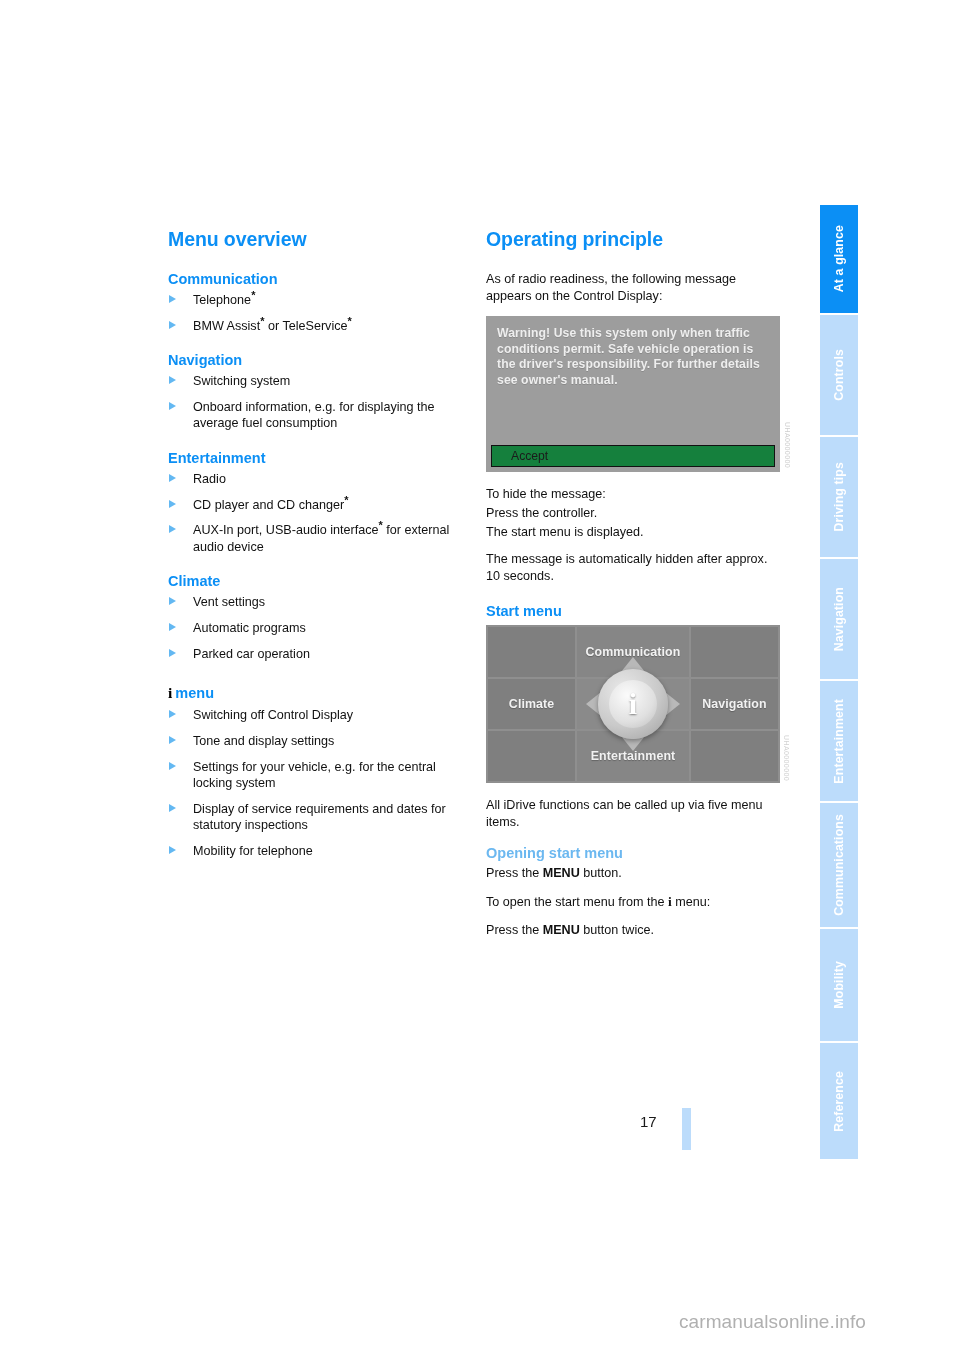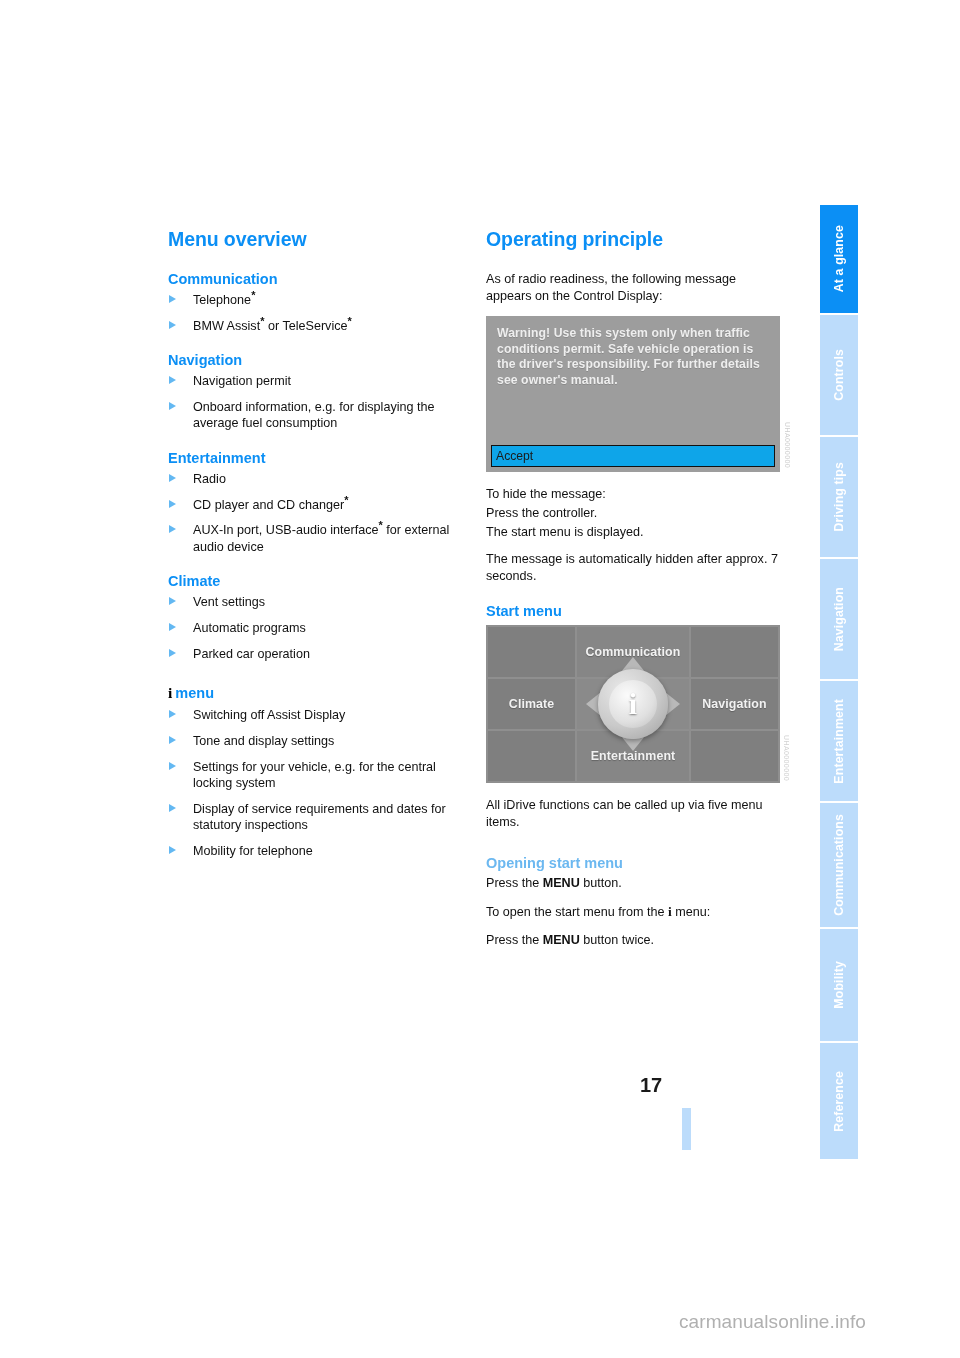--- a/index.html
+++ b/index.html
@@ -19,21 +19,21 @@
     color:#0b8ff5; font-size:19.5px; font-weight:bold;
     letter-spacing:-0.1px; margin-bottom:20px;
   }
   h2.sub {
     color:#0b8ff5; font-size:14.5px; font-weight:bold;
     margin-top:18px; margin-bottom:5px;
   }
   h2.sub.first { margin-top:0; }
   h2.sub-light {
     color:#6cb8f0; font-size:14.5px; font-weight:bold;
-    margin-top:24px; margin-bottom:4px;
+    margin-top:14px; margin-bottom:4px;
   }
   h2.imenu {
     font-size:14.5px; font-weight:bold; margin-top:22px; margin-bottom:5px;
   }
   h2.imenu .i-glyph {
     color:#000; font-family:"Liberation Serif", serif; font-weight:bold;
     font-size:15.5px; padding-right:3px;
   }
   h2.imenu .m-word { color:#0b8ff5; }
 
@@ -64,22 +64,22 @@
     width:294px; height:156px; background:#9d9d9d;
     padding:10px 11px 0 11px; position:relative;
   }
   .fig-warning .wtext {
     color:#eeeeee; font-size:12.2px; line-height:1.30;
     font-weight:bold; letter-spacing:0.1px;
     text-shadow:0 1px 0 rgba(0,0,0,.12);
   }
   .fig-warning .accept-btn {
     position:absolute; left:5px; bottom:5px; width:284px; height:22px;
-    background:#0ea5e9; border:1.5px solid #111;
-    display:flex; align-items:center; padding-left:4px;
+    background:#15803d; border:1.5px solid #111;
+    display:flex; align-items:center; padding-left:19px;
   }
   .fig-warning .accept-btn span {
     font-size:12.2px; color:#1b1b1b; font-weight:normal;
   }
   .fig-caption-v {
     position:absolute; left:298px; bottom:4px;
     writing-mode:vertical-rl;
     font-size:7px; color:#cfcfcf; letter-spacing:0.4px;
     font-family:"Liberation Sans", sans-serif;
   }
@@ -162,22 +162,22 @@
   }
   .tab.active { background:#0b8ff5; }
   .tab .tab-label {
     writing-mode:vertical-rl; transform:rotate(180deg);
     color:#ffffff; font-size:12.3px; font-weight:bold;
     letter-spacing:0.15px; white-space:nowrap;
   }
 
   
   .pagenum {
-    position:absolute; left:640px; top:1074px;
-    font-size:20px; font-weight:bold; color:#1a1a1a;
+    position:absolute; left:640px; top:1113px;
+    font-size:15px; font-weight:normal; color:#1a1a1a;
   }
   .pagebar {
     position:absolute; left:682px; top:1108px;
     width:9px; height:42px; background:#bcdcfb;
   }
   .watermark {
     position:absolute; left:679px; top:1311px;
     font-size:19px; color:#b0b0b0; letter-spacing:0.1px;
   }
 </style>
@@ -198,21 +198,21 @@
       <li>
         <span class="tri"></span>
         <span>BMW Assist</span><span class="star">*</span><span> or TeleService</span><span class="star">*</span>
       </li>
     </ul>
 
     <h2 class="sub">Navigation</h2>
     <ul class="bullets">
       <li>
         <span class="tri"></span>
-        <span>Navigation permit</span>
+        <span>Switching system</span>
       </li>
       <li>
         <span class="tri"></span>
         <span>Onboard information, e.g. for displaying the average fuel consumption</span>
       </li>
     </ul>
 
     <h2 class="sub">Entertainment</h2>
     <ul class="bullets">
       <li>
@@ -244,21 +244,21 @@
         <span>Parked car operation</span>
       </li>
     </ul>
 
     <h2 class="imenu">
       <span class="i-glyph">i</span><span class="m-word">menu</span>
     </h2>
     <ul class="bullets">
       <li>
         <span class="tri"></span>
-        <span>Switching off Assist Display</span>
+        <span>Switching off Control Display</span>
       </li>
       <li>
         <span class="tri"></span>
         <span>Tone and display settings</span>
       </li>
       <li>
         <span class="tri"></span>
         <span>Settings for your vehicle, e.g. for the central locking system</span>
       </li>
       <li>
@@ -282,21 +282,21 @@
         <div class="accept-btn">
           <span>Accept</span>
         </div>
       </div>
       <div class="fig-caption-v">UHA0000000</div>
     </div>
 
     <p class="body tight">To hide the message:</p>
     <p class="body tight">Press the controller.</p>
     <p class="body">The start menu is displayed.</p>
-    <p class="body">The message is automatically hidden after approx. 7 seconds.</p>
+    <p class="body">The message is automatically hidden after approx. 10 seconds.</p>
 
     <h2 class="sub">Start menu</h2>
 
     <div class="fig-startmenu">
       <div class="cell"></div>
       <div class="cell lbl top-mid">Communication</div>
       <div class="cell"></div>
 
       <div class="cell lbl">Climate</div>
       <div class="cell mid">

